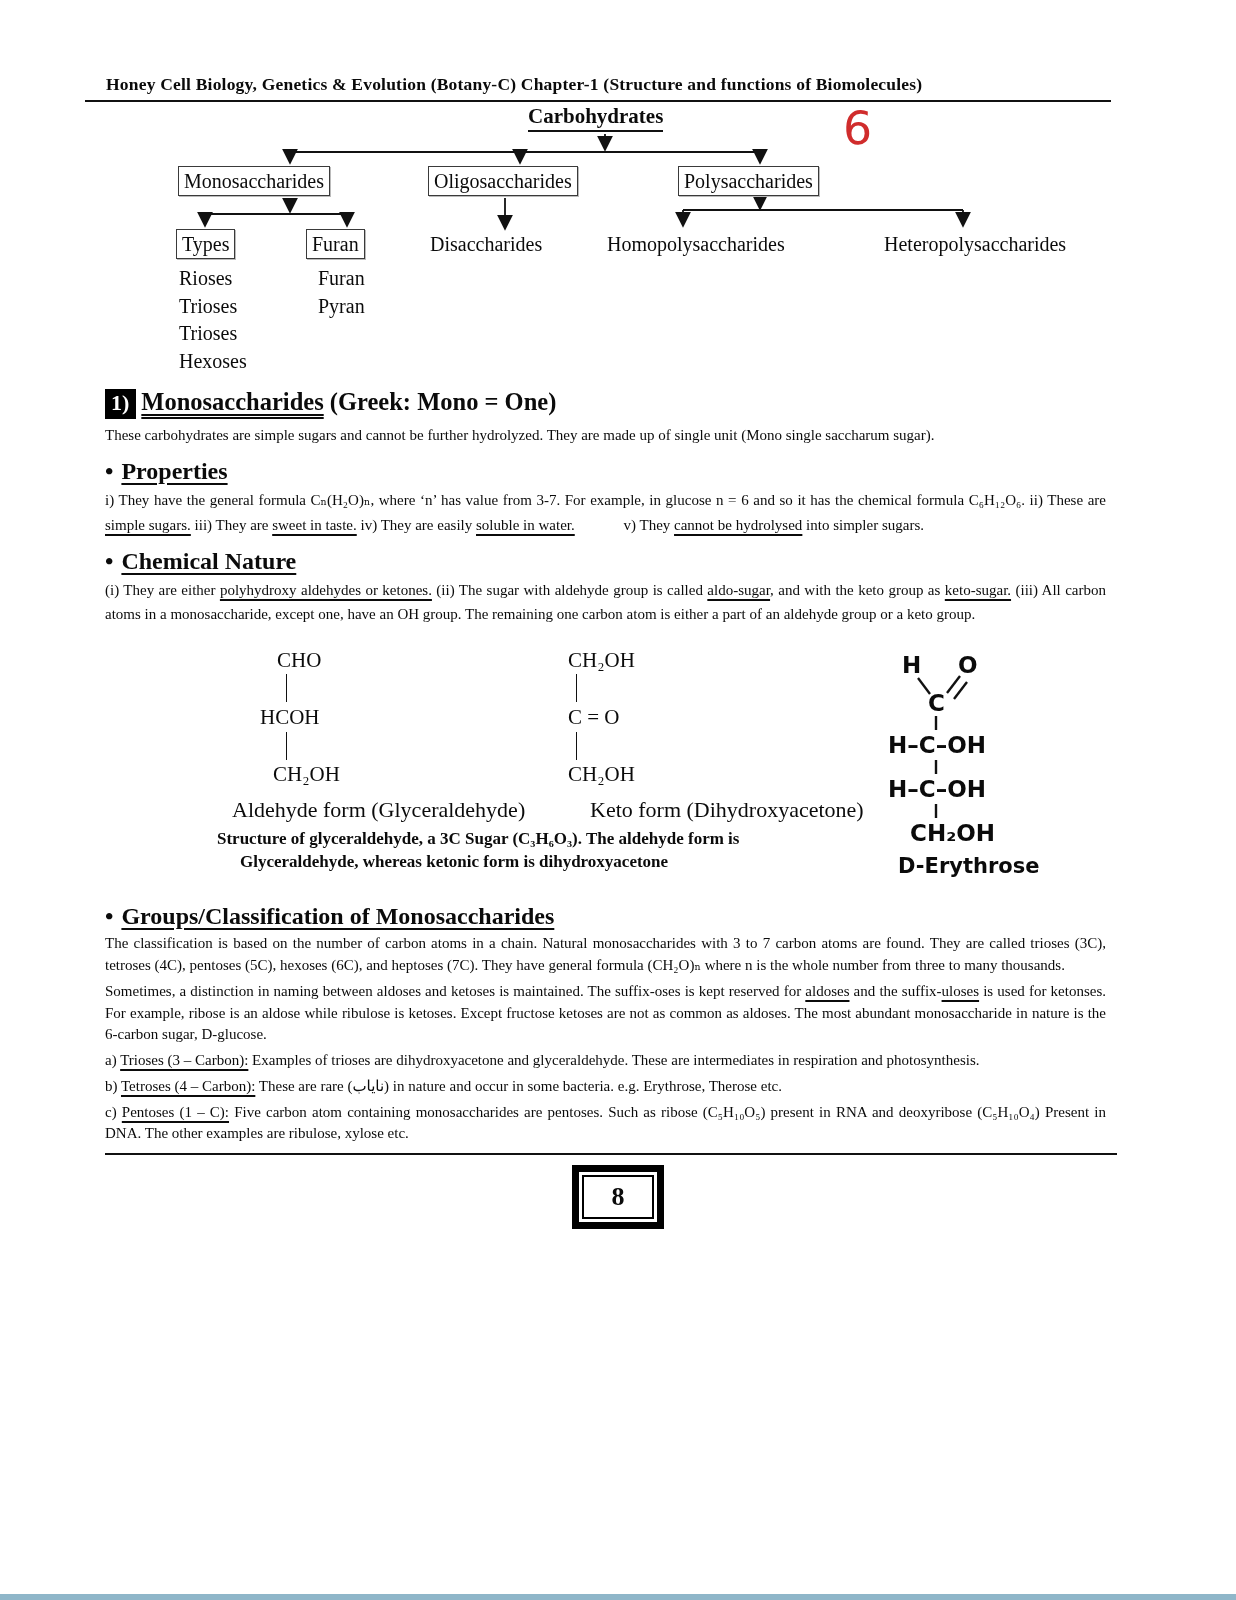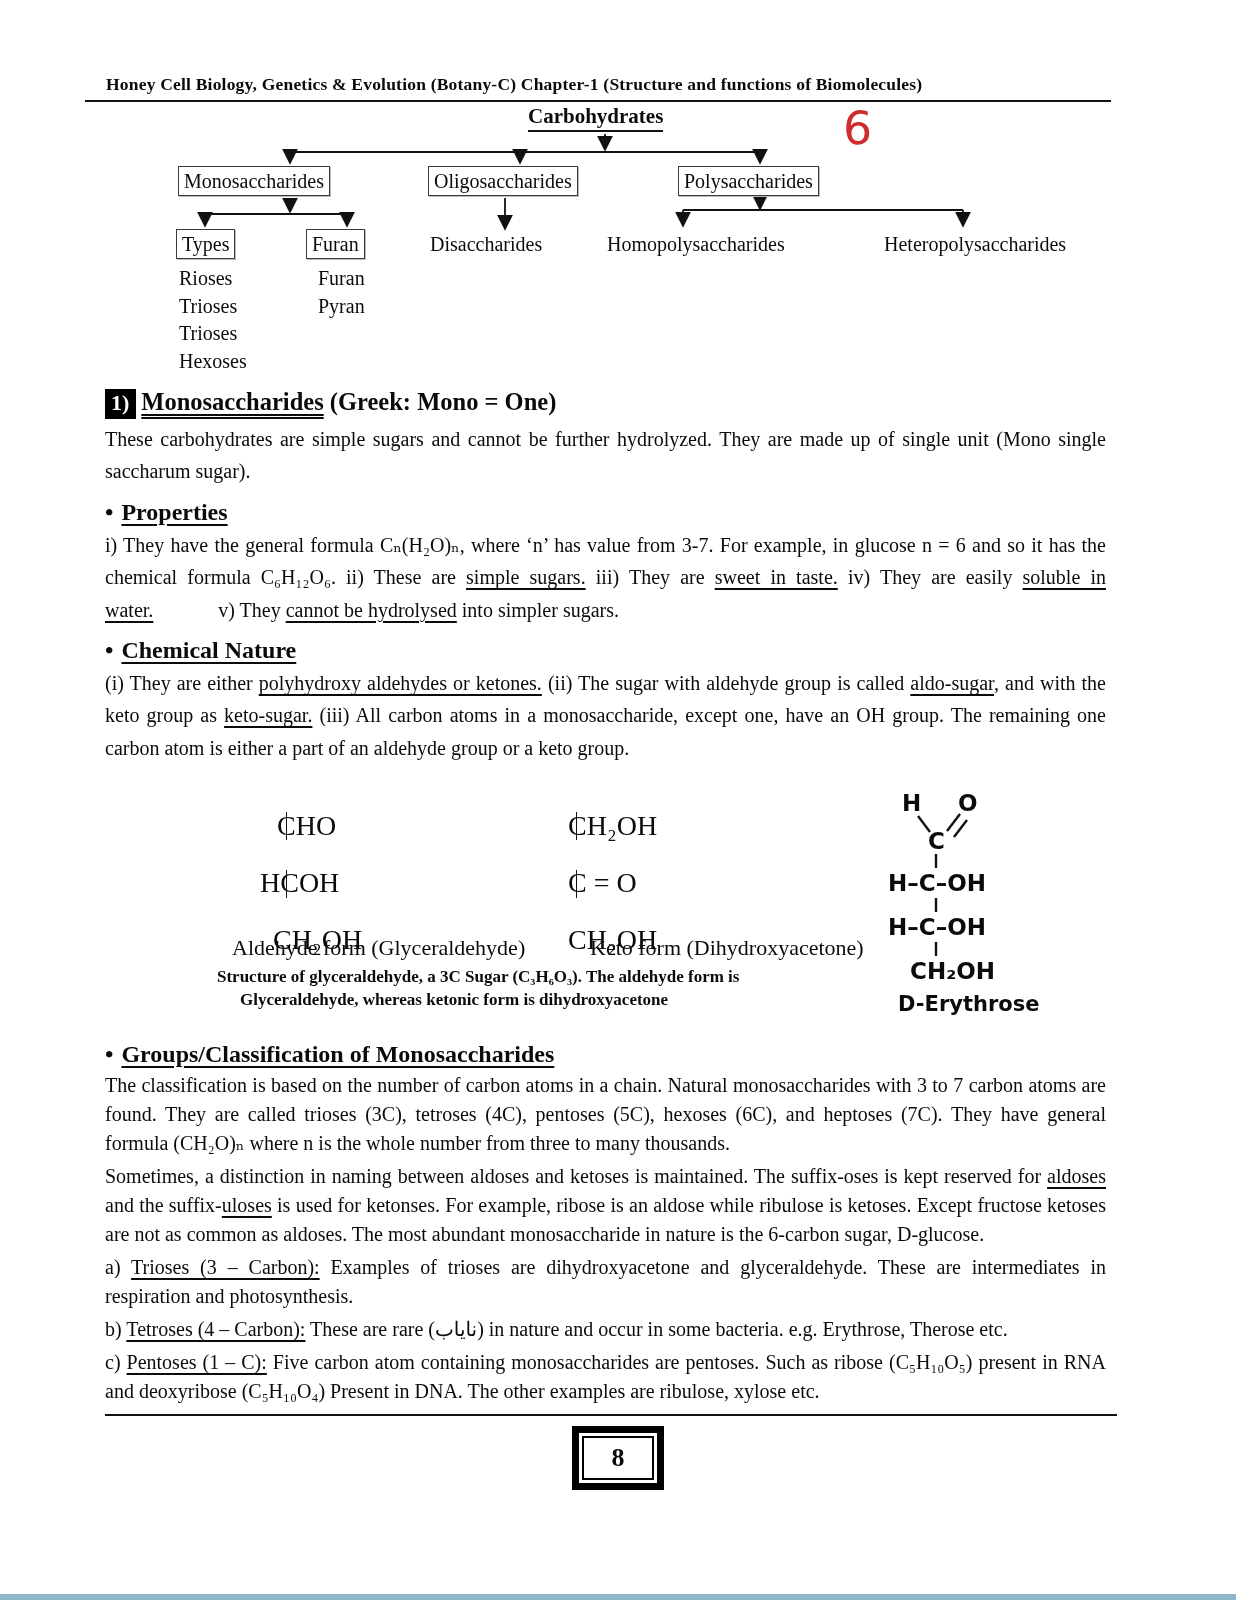--- a/index.html
+++ b/index.html
@@ -27,31 +27,31 @@
   svg.fc-lines { position:absolute; left:0; top:0; }
 
   
   .sec-head { margin:12px 0 4px 105px; font-size:24.5px; font-weight:bold; }
   .sec-num { display:inline-block; background:#000; color:#fff; padding:1px 7px 3px 6px;
              margin-right:5px; font-size:22px; }
   .sec-title { text-decoration:underline; text-decoration-style:double; text-underline-offset:4px; }
 
   
   .content { margin:0 130px 0 105px; }
-  p.body { font-size:20px; line-height:1.62; text-align:justify; margin-top:2px; }
+  p.body { font-size:15px; line-height:1.62; text-align:justify; margin-top:2px; }
   .b { font-weight:normal; }
   .u { text-decoration:underline; text-decoration-thickness:2px; text-underline-offset:3.5px; }
   .bullet-head { margin-top:11px; margin-bottom:3px; font-size:24px; font-weight:bold; }
   .bullet-head .bh-label { text-decoration:underline; text-decoration-thickness:2px; text-underline-offset:4px; }
   .bullet-dot { margin-right:8px; }
 
   
   .structures { position:relative; height:244px; margin:22px 130px 0 105px; }
   .st-abs { position:absolute; white-space:nowrap; }
-  .st-formula { font-size:28px;margin-top:24px; }
+  .st-formula { font-size:21px; }
   .st-bond { position:absolute; width:0; border-left:1.8px solid #111; height:28px; }
   .st-caption { font-size:22px; font-weight:normal;margin-left:22px; }
   .st-note { font-size:17px; font-weight:bold; }
   .ery { font-family:"DejaVu Sans","Liberation Sans",sans-serif; font-weight:bold; }
   .ery-atom { font-size:23px; }
   .ery-label { font-size:21px; }
 
   
   .footer-rule { margin:8px 119px 0 105px; border-top:2.5px solid #111; }
   .page-badge { margin:10px auto 0 auto; width:92px; border:7px solid #000; padding:3px; background:#fff; }

